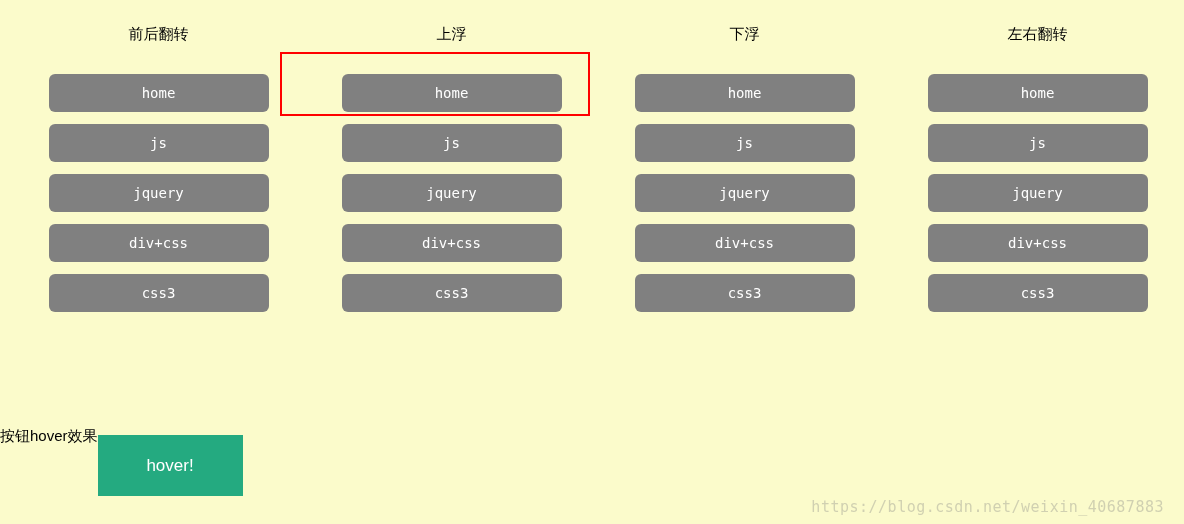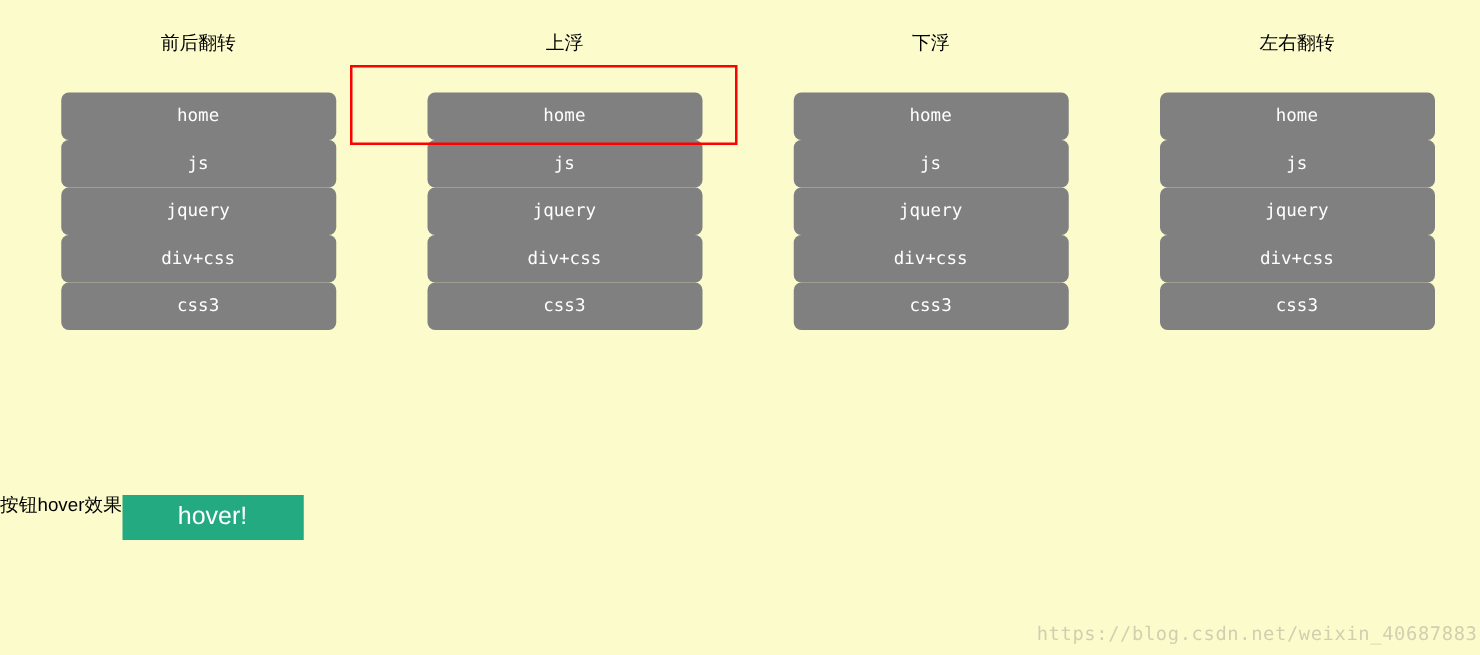--- a/index.html
+++ b/index.html
@@ -35,20 +35,21 @@
     .nav-item {
       width: 220px;
       height: 38px;
       background-color: #808080;
       color: #fff;
       font-size: 14px;
       border-radius: 6px;
       display: flex;
       align-items: center;
       justify-content: center;
+      margin-bottom: 12px;
       cursor: pointer;
       font-family: "SimSun", monospace;
     }
     .highlight-box {
       position: absolute;
       border: 2px solid #ff0000;
       pointer-events: none;
       top: 52px;
       left: 280px;
       width: 310px;
@@ -64,34 +65,35 @@
       align-items: center;
     }
     .bottom-title {
       font-size: 15px;
       color: #000;
       margin-bottom: 18px;
       font-family: "SimSun", Arial, sans-serif;
     }
     .hover-button {
       width: 145px;
-      height: 36px;
+      height: 61px;
       background-color: #24aa80;
       color: #fff;
-      font-size: 20px;
+      font-size: 17px;
       display: flex;
       align-items: center;
       justify-content: center;
       cursor: pointer;
       font-family: Arial, sans-serif;
+      margin-top: 40px;
     }
     .watermark {
       position: absolute;
       bottom: 8px;
-      right: 2px;
+      right: 20px;
       font-size: 15px;
       color: rgba(128, 128, 128, 0.35);
       font-family: "SimSun", monospace;
       letter-spacing: 0.5px;
     }
   </style>
 </head>
 <body>
 
 <div class="columns-container">

